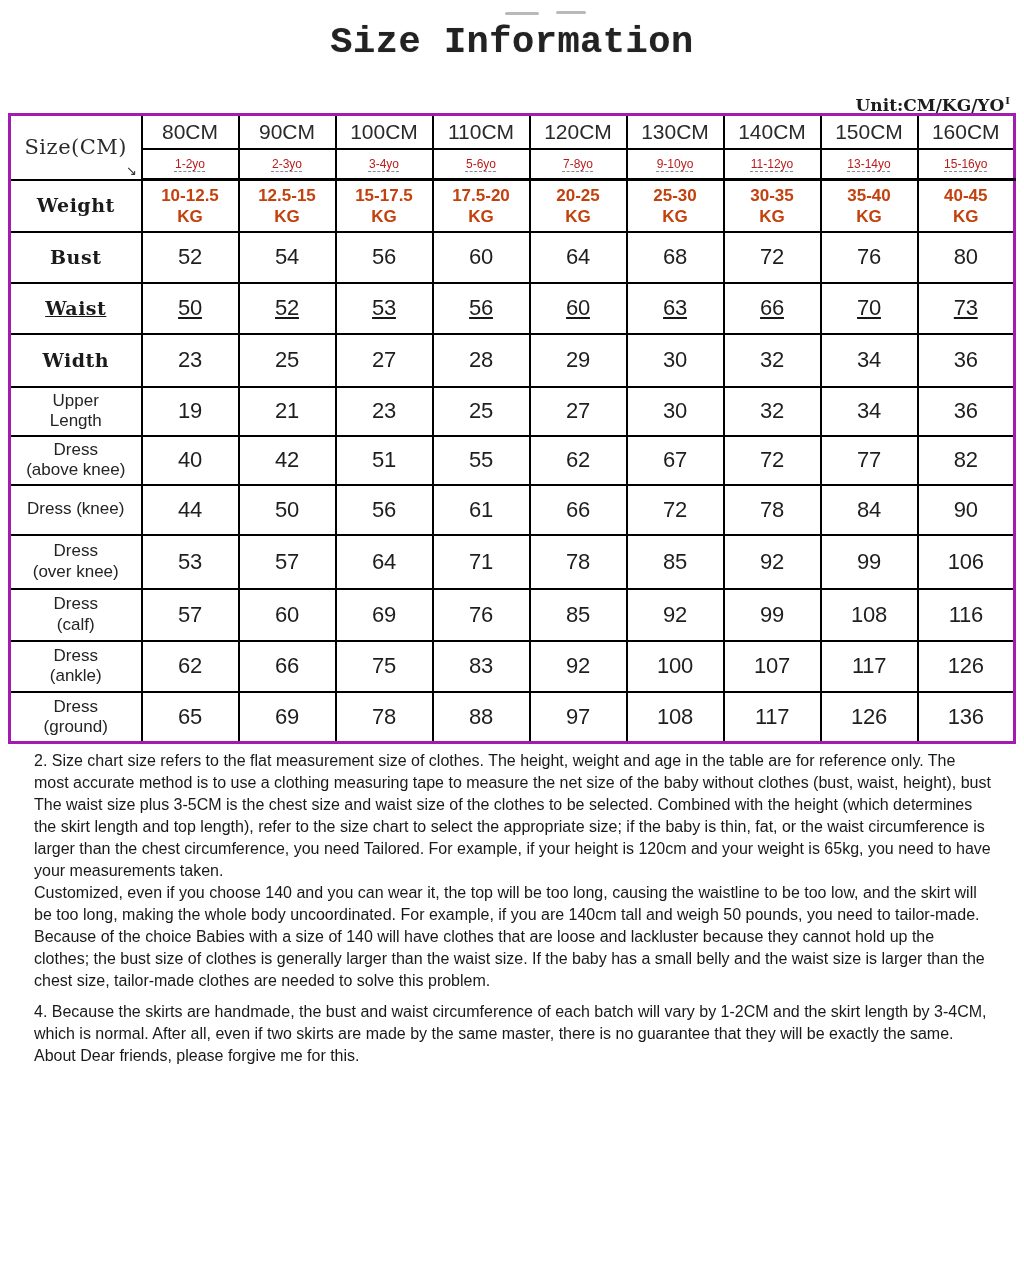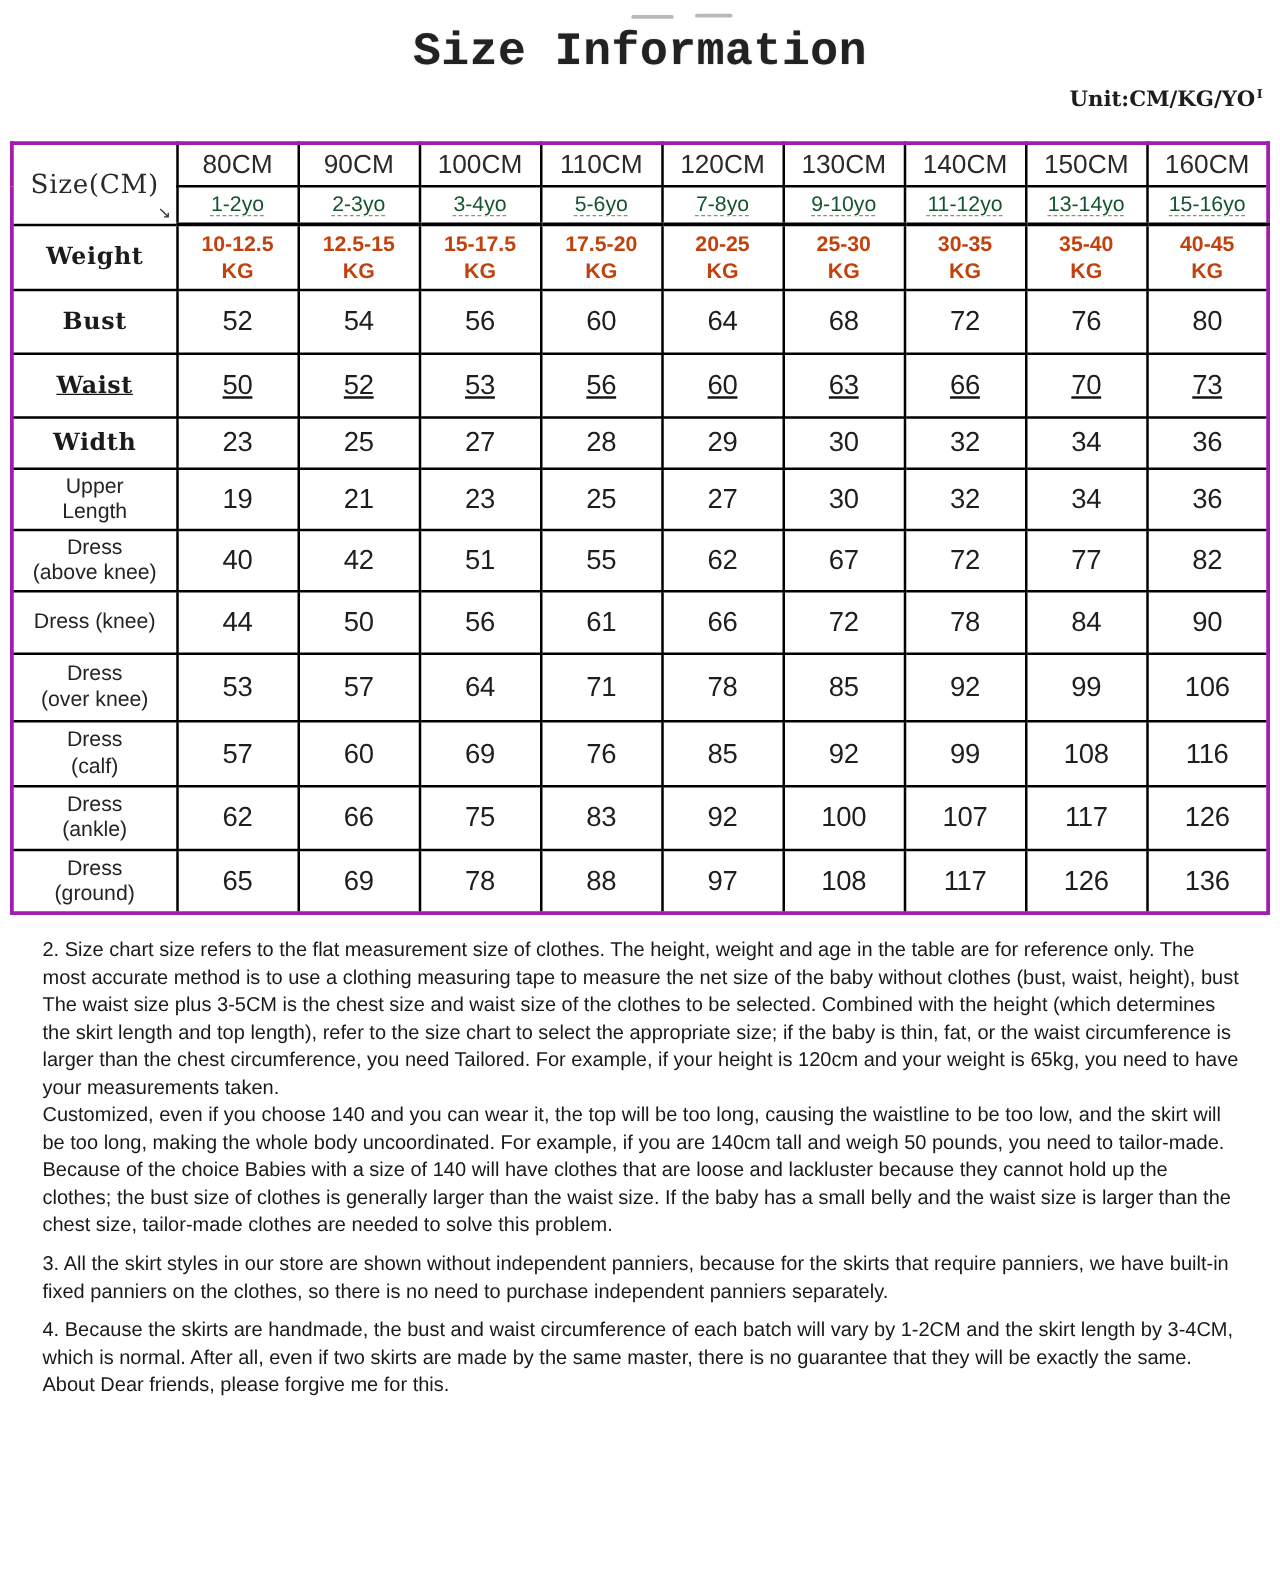--- a/index.html
+++ b/index.html
@@ -17,39 +17,39 @@
 
   .title {
     margin:0; padding-top:22px;
     text-align:center;
     font-family:Liberation Mono, monospace;
     font-weight:700; font-size:37px; line-height:1.1;
     letter-spacing:0.5px; color:#222;
     text-shadow:0 0 1px rgba(0,0,0,0.35);
   }
   .unit {
-    position:absolute; top:70px; right:14px;
+    position:absolute; top:95px; right:14px;
     font-family:"DejaVu Serif", serif;
     font-weight:700; font-size:17px; color:#1d1d1d;
   }
   .unit-tick { font-size:10px; vertical-align:super; margin-left:1px; font-weight:700; }
 
   table.size-table {
     position:absolute; left:8px; top:113px;
     width:1008px;
     border-collapse:collapse; table-layout:fixed;
     border:3px solid #a21caf;
   }
   .size-table th, .size-table td {
     border:2px solid #000;
     text-align:center; vertical-align:middle;
     padding:0; font-weight:normal; overflow:hidden;
   }
   .row-size th { font-size:21px; height:32px; color:#2a2a2a; }
-  .row-age th { font-size:17px; height:28px; border-bottom:3px solid #000; color:#14532d; }
+  .row-age th { font-size:12px; height:28px; border-bottom:3px solid #000; color:#b91c1c; }
   .age-text {
     text-decoration:underline;
     text-decoration-style:dashed;
     text-decoration-color:rgba(0,0,0,0.45);
     text-decoration-thickness:1px;
     text-underline-offset:3px;
   }
   .row-weight { height:52px; }
   .row-weight td { font-weight:700; font-size:17px; line-height:1.25; color:#c2410c; }
 
@@ -189,21 +189,21 @@
           <td class="val">50</td>
           <td class="val">52</td>
           <td class="val">53</td>
           <td class="val">56</td>
           <td class="val">60</td>
           <td class="val">63</td>
           <td class="val">66</td>
           <td class="val">70</td>
           <td class="val">73</td>
         </tr>
-        <tr style="height: 41px;">
+        <tr style="height: 53px;">
           <th class="row-label serif">Width</th>
           <td class="val">23</td>
           <td class="val">25</td>
           <td class="val">27</td>
           <td class="val">28</td>
           <td class="val">29</td>
           <td class="val">30</td>
           <td class="val">32</td>
           <td class="val">34</td>
           <td class="val">36</td>
@@ -297,17 +297,16 @@
           <td class="val">117</td>
           <td class="val">126</td>
           <td class="val">136</td>
         </tr>
       </tbody>
   </table>
 
   <div class="notes">
       <p>2. Size chart size refers to the flat measurement size of clothes. The height, weight and age in the table are for reference only. The most accurate method is to use a clothing measuring tape to measure the net size of the baby without clothes (bust, waist, height), bust The waist size plus 3-5CM is the chest size and waist size of the clothes to be selected. Combined with the height (which determines the skirt length and top length), refer to the size chart to select the appropriate size; if the baby is thin, fat, or the waist circumference is larger than the chest circumference, you need Tailored. For example, if your height is 120cm and your weight is 65kg, you need to have your measurements taken.
 Customized, even if you choose 140 and you can wear it, the top will be too long, causing the waistline to be too low, and the skirt will be too long, making the whole body uncoordinated. For example, if you are 140cm tall and weigh 50 pounds, you need to tailor-made. Because of the choice Babies with a size of 140 will have clothes that are loose and lackluster because they cannot hold up the clothes; the bust size of clothes is generally larger than the waist size. If the baby has a small belly and the waist size is larger than the chest size, tailor-made clothes are needed to solve this problem.</p>
-      <p>3. All the skirt styles in our store are shown without independent panniers, because for the skirts that require panniers, we have built-in fixed panniers on the clothes, so there is no need to purchase independent panniers separately.</p>
       <p>4. Because the skirts are handmade, the bust and waist circumference of each batch will vary by 1-2CM and the skirt length by 3-4CM, which is normal. After all, even if two skirts are made by the same master, there is no guarantee that they will be exactly the same. About Dear friends, please forgive me for this.</p>
     </div>
 
 </div>
 
 </body></html>

